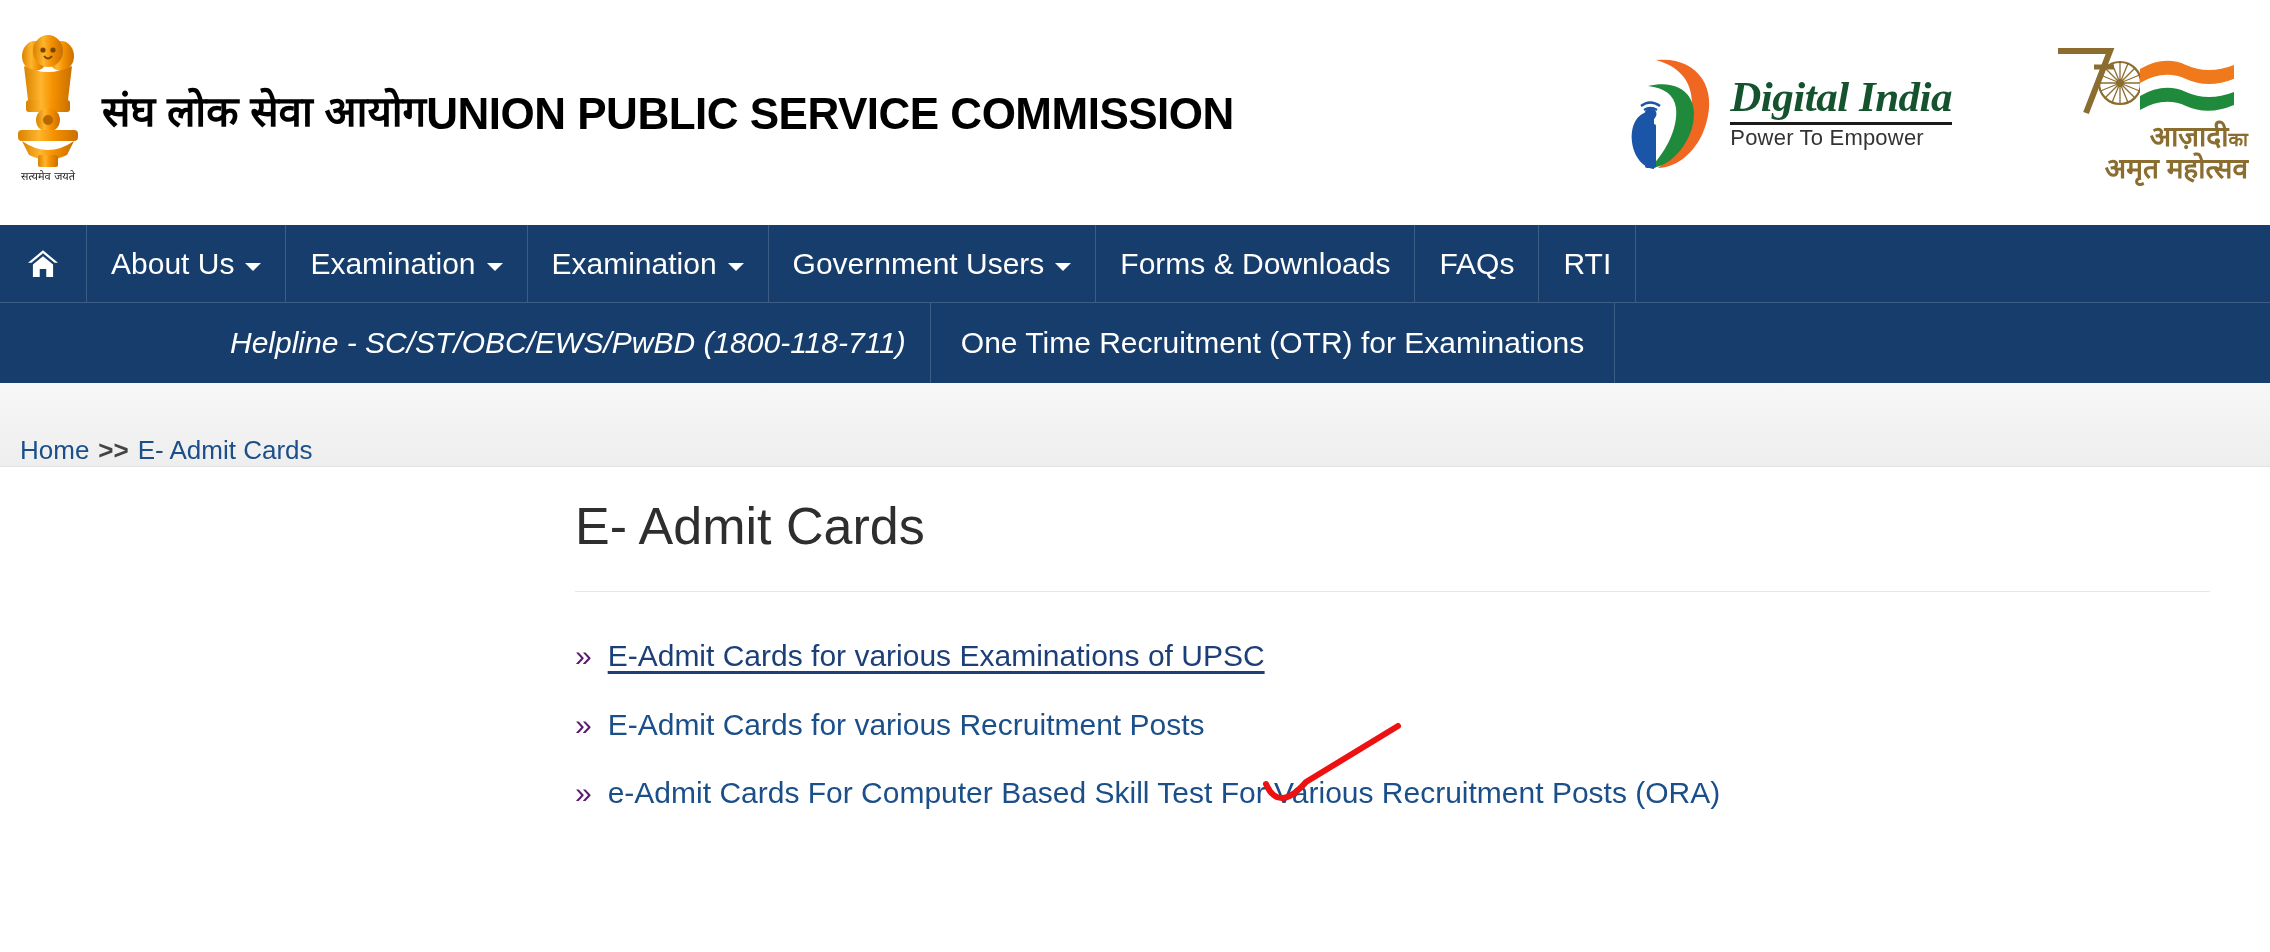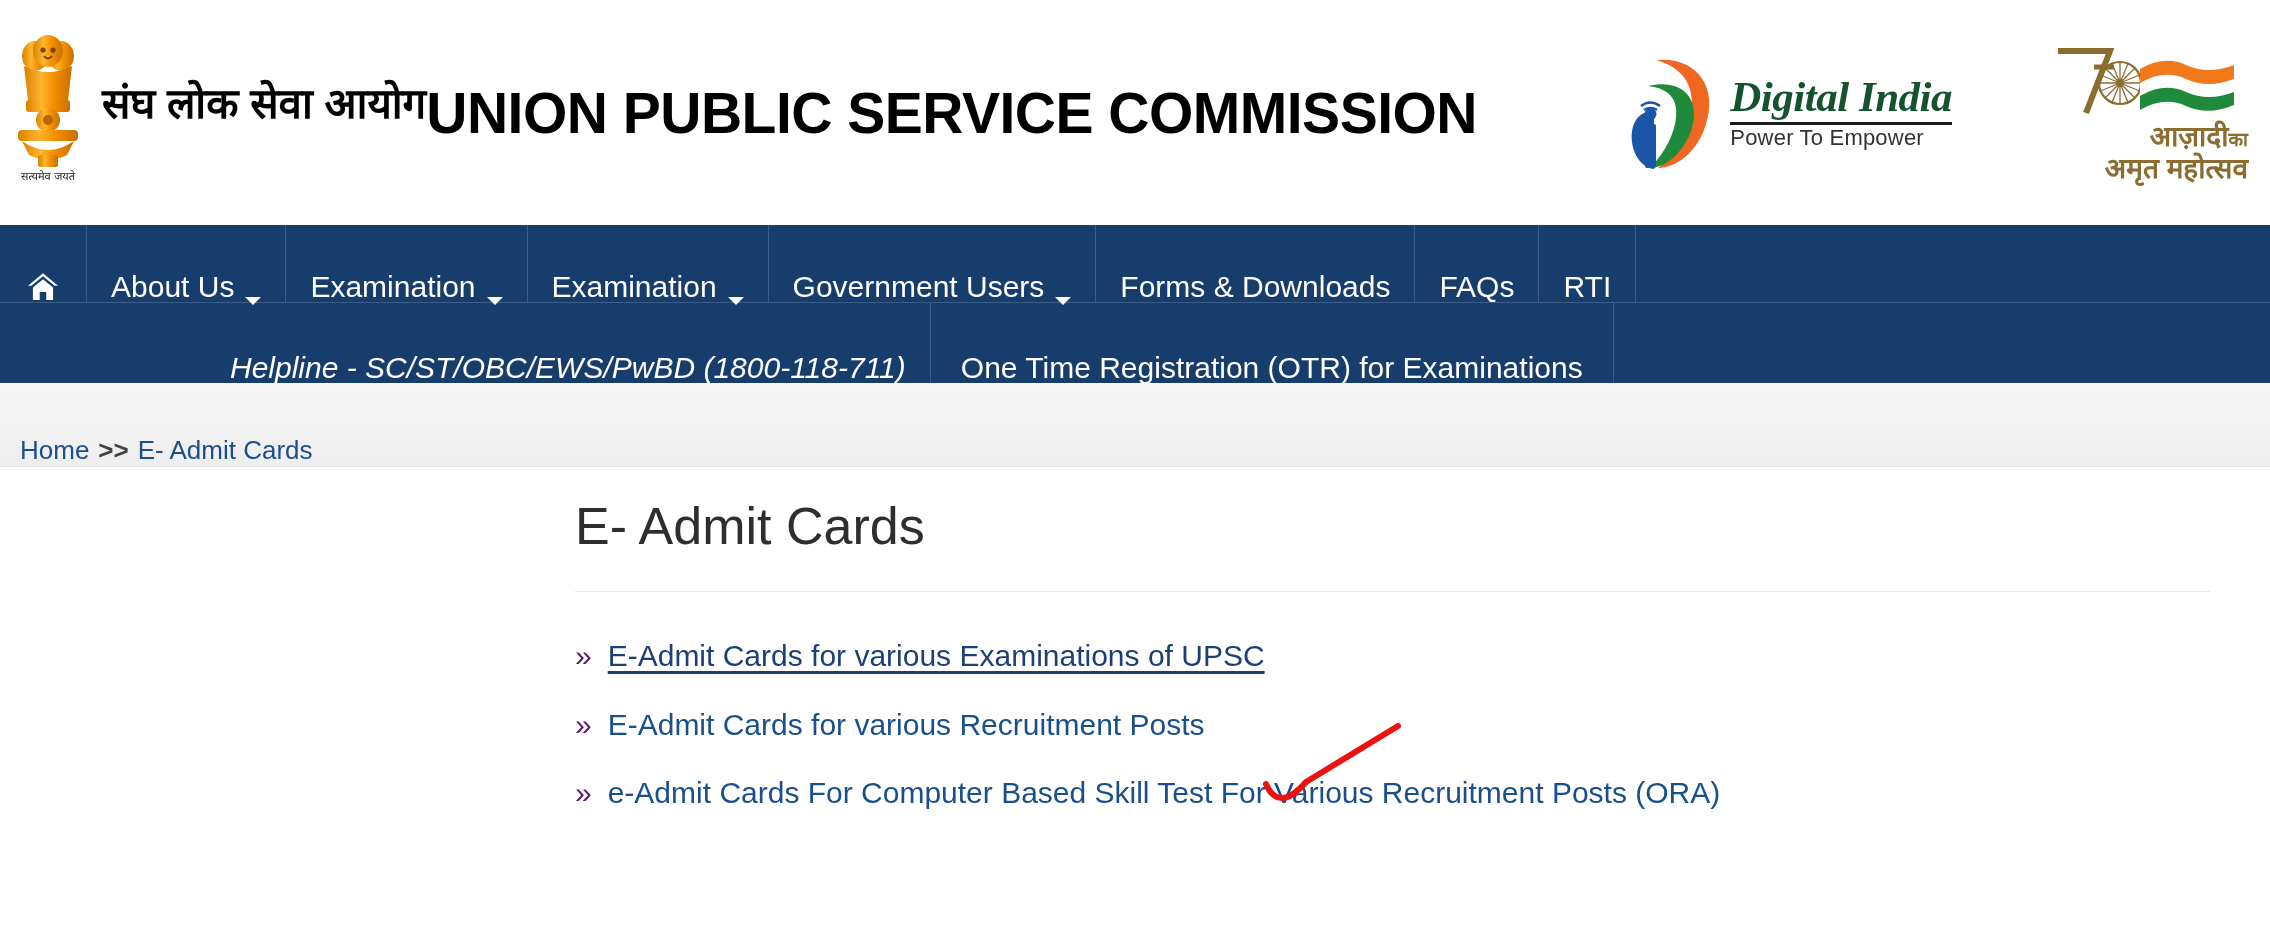--- a/index.html
+++ b/index.html
@@ -35,21 +35,21 @@
   .brand-text { display: flex; flex-direction: row; justify-content: center; }
   .brand-hi {
     font-size: 42px;
     font-weight: 700;
     color: #000000;
     line-height: 1.25;
     letter-spacing: 0px;
     white-space: nowrap;
   }
   .brand-en {
-    font-size: 57px;
+    font-size: 44px;
     font-weight: 700;
     color: #000000;
     line-height: 1.18;
     letter-spacing: -0.5px;
     white-space: nowrap;
     margin-top: 2px;
   }
 
   .header-logos {
     position: absolute;
@@ -106,21 +106,21 @@
     position: relative;
   }
   .nav-row {
     display: flex;
     align-items: stretch;
   }
   .nav-row-1 { height: 78px; }
   .nav-row-2 { height: 80px; }
   .nav-item {
     display: flex;
-    align-items: flex-end;
+    align-items: center;
     justify-content: center;
     color: #ffffff;
     font-size: 30px;
     padding: 0 24px;
     border-right: 1px solid #3c5d86;
     white-space: nowrap;
     cursor: pointer;
     line-height: 1;
   }
   .nav-row-1 .nav-item:first-child { border-left: none; padding: 0 26px; }
@@ -341,21 +341,21 @@
       <span>RTI</span>
     </div>
     <div class="nav-fill"></div>
   </div>
 
   <div class="nav-row nav-row-2">
     <div class="nav-item nav-item-first">
       <span>Helpline - SC/ST/OBC/EWS/PwBD (1800-118-711)</span>
     </div>
     <div class="nav-item">
-      <span>One Time Registration (OTR) for Examinations</span>
+      <span>One Time Recruitment (OTR) for Examinations</span>
     </div>
     <div class="nav-fill"></div>
   </div>
 
 </nav>
 
 <div class="breadcrumb-bar">
   <span class="crumb-link">Home</span>
   <span class="crumb-sep">&gt;&gt;</span>
   <span class="crumb-current">E- Admit Cards</span>

